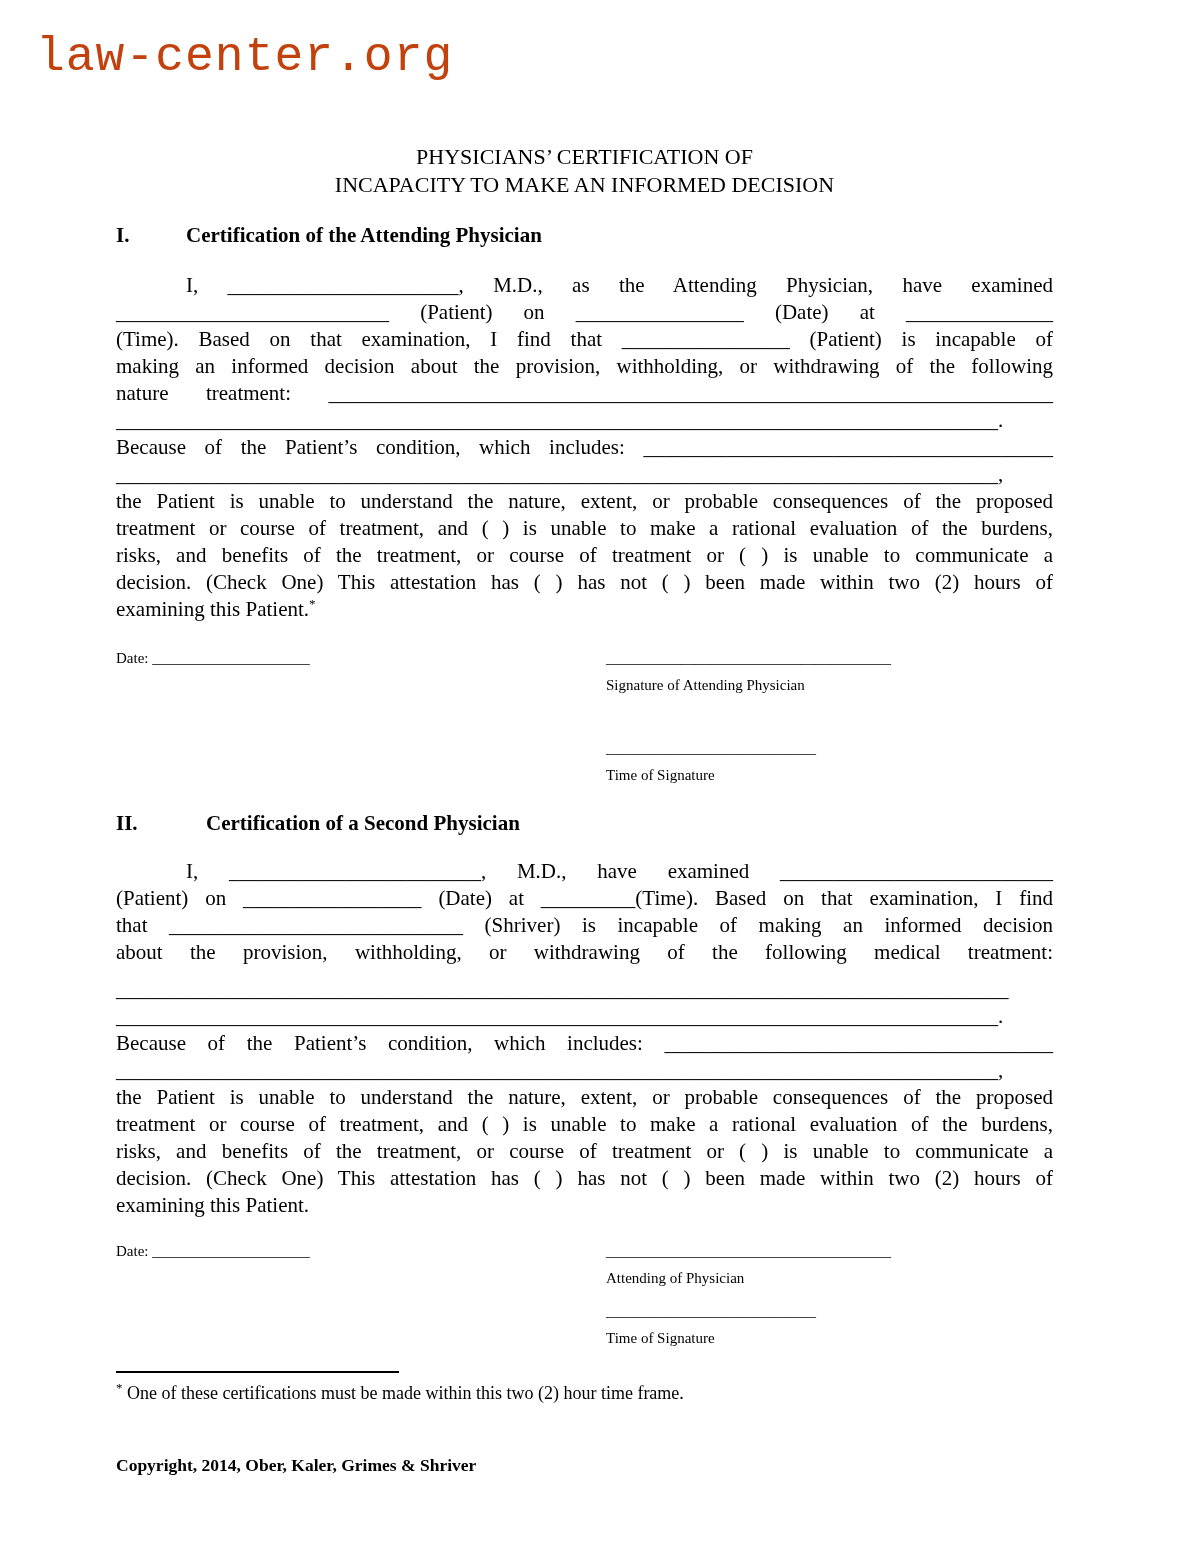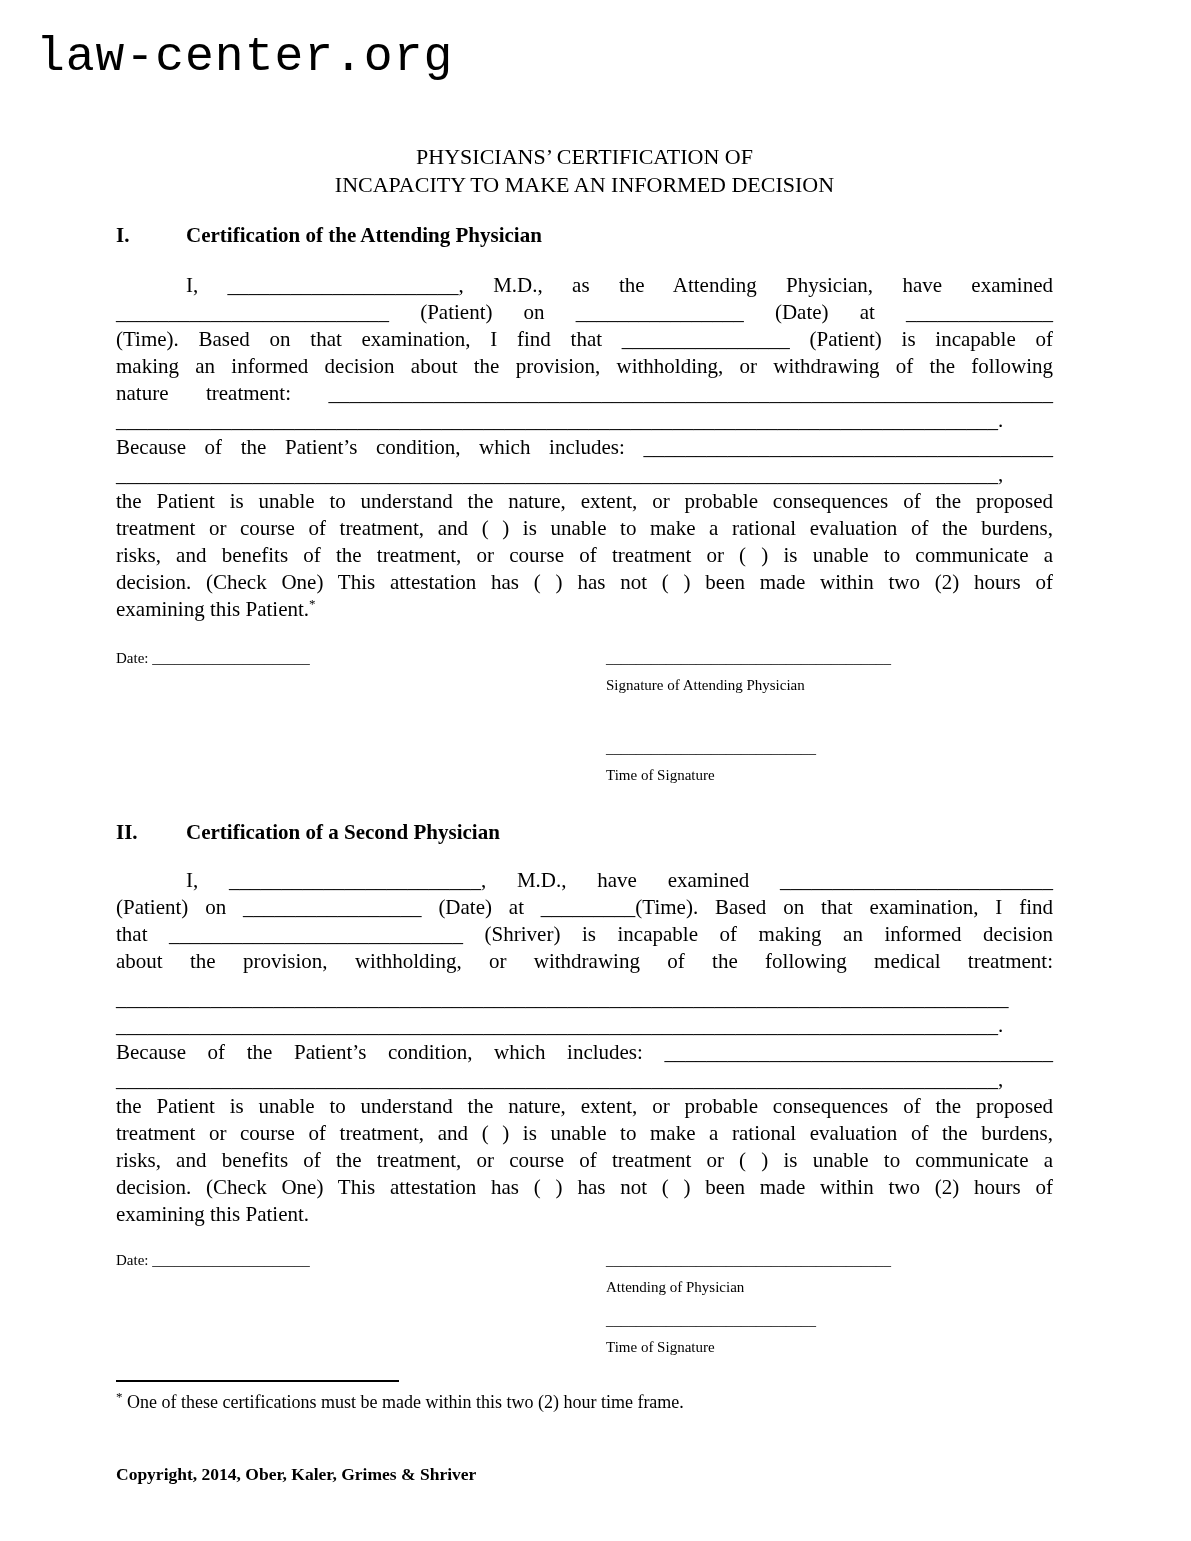--- a/index.html
+++ b/index.html
@@ -4,21 +4,21 @@
 <style>
   html,body { margin:0; padding:0; background:#ffffff; }
   .page {
     width:1191px; height:1541px; position:relative; overflow:hidden;
     background:#ffffff; color:#000;
     font-family:"Liberation Serif", serif;
   }
   .logo {
     position:absolute; top:30px; left:36px;
     font-family:"Liberation Mono", monospace;
-    font-size:48px; letter-spacing:1px; color:#000000; white-space:nowrap;
+    font-size:48px; letter-spacing:1px; color:#c2410c; white-space:nowrap;
   }
   .content { padding:143px 138px 0 116px; }
   .title { text-align:center; font-size:22px; line-height:28px; }
   .sec-heading { display:flex; margin-top:23px; font-weight:bold; font-size:21px; line-height:27px; }
   .sec-num { width:70px; flex:none; }
   .para { margin-top:23px; font-size:21px; line-height:27px; }
   .ln { text-align:justify; text-align-last:justify; }
   .ln.left { text-align-last:left; }
   .ln.indent { text-indent:70px; }
   .ln.gap { margin-top:10px; }
@@ -80,21 +80,21 @@
           <div class="blankfield">______________________________________</div>
           <div>Signature of Attending Physician</div>
           <div class="spacer36"></div>
           <div class="blankfield">____________________________</div>
           <div>Time of Signature</div>
         </div>
       </div>
     </section>
 
     <section>
-      <div class="sec-heading" style="margin-top:30px;">
+      <div class="sec-heading" style="margin-top:21px;gap:20px;">
         <span class="sec-num">II.</span>
         <span>Certification of a Second Physician</span>
       </div>
 
       <div class="para" style="margin-top:21px;">
         <div class="ln indent">I, ________________________, M.D., have examined __________________________</div>
         <div class="ln">(Patient) on _________________ (Date) at _________(Time).  Based on that examination, I find</div>
         <div class="ln">that ____________________________ (Shriver) is incapable of making an informed decision</div>
         <div class="ln">about the provision, withholding, or withdrawing of the following medical treatment:</div>
         <div class="ln left gap">_____________________________________________________________________________________</div>

